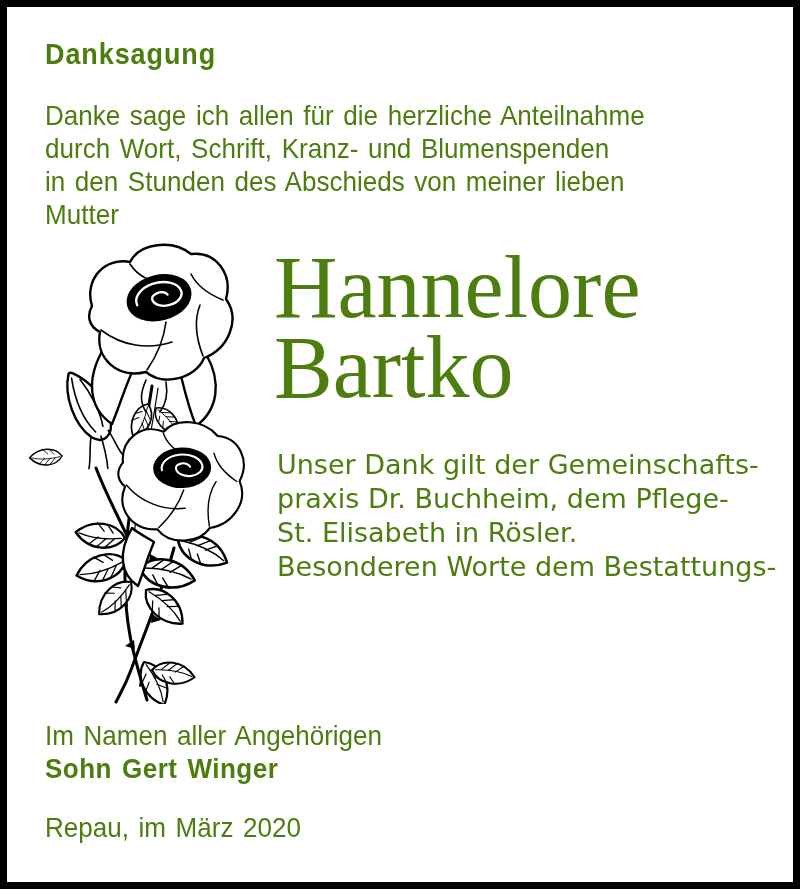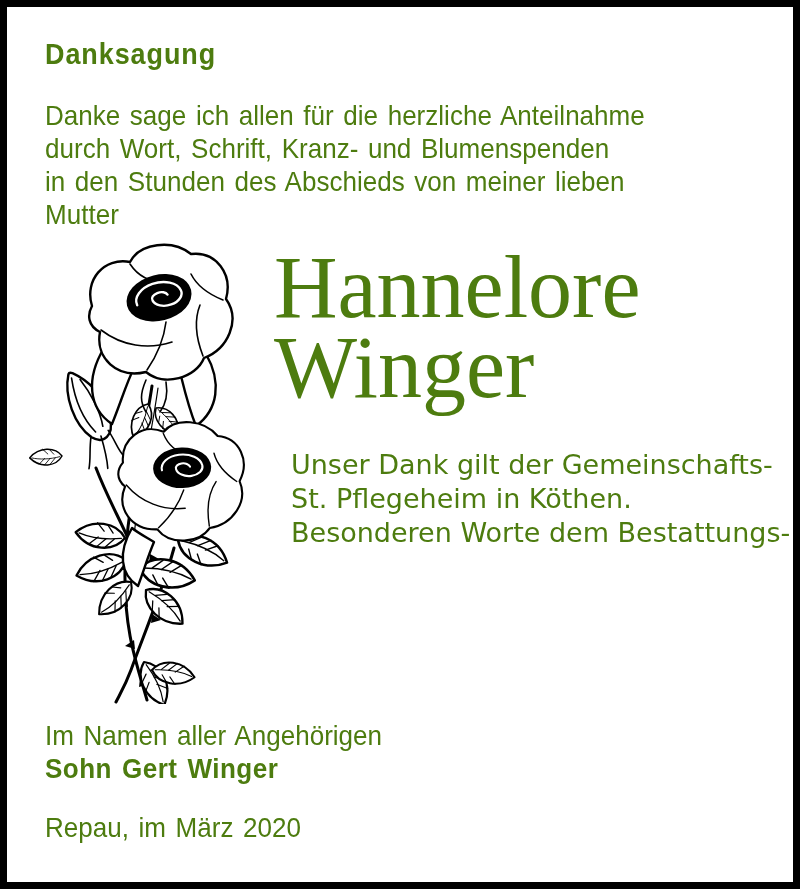--- a/index.html
+++ b/index.html
@@ -7,21 +7,21 @@
   .frame{position:absolute;inset:0;border:7px solid #000;box-sizing:border-box;}
 
   
   .cond{font-family:"Liberation Sans",sans-serif;transform:scaleX(.93);transform-origin:0 0;word-spacing:.09em;}
   .heading{position:absolute;left:45px;top:38px;font-size:29px;font-weight:700;letter-spacing:1px;white-space:nowrap;}
   .intro{position:absolute;left:45px;top:99px;font-size:28px;line-height:33px;}
   .intro .line{white-space:nowrap;}
 
   .name{position:absolute;left:274px;top:248px;font-family:"Liberation Serif",serif;font-size:88px;line-height:80px;white-space:nowrap;}
 
-  .thanks{position:absolute;left:291px;top:448px;font-family:"DejaVu Sans",sans-serif;font-size:27px;line-height:34px;}
+  .thanks{position:absolute;left:277px;top:448px;font-family:"DejaVu Sans",sans-serif;font-size:27px;line-height:34px;}
   .thanks .line{white-space:nowrap;}
 
   .closing{position:absolute;left:45px;top:719px;font-size:28px;line-height:33px;}
   .closing .bold{font-weight:700;letter-spacing:.5px;}
   .place-date{position:absolute;left:45px;top:812px;font-size:28px;white-space:nowrap;}
 
   
   .roses{position:absolute;left:28px;top:242px;width:242px;height:462px;}
   .pf{fill:#fff;stroke:#000;stroke-width:2.4;stroke-linejoin:round;}
   .pl{fill:none;stroke:#000;stroke-width:1.6;stroke-linecap:round;}
@@ -113,26 +113,27 @@
 
     <path class="pl" d="M118,138 C112,152 112,160 118,170"></path>
     <path class="pl" d="M138,140 C140,152 138,162 132,170"></path>
 
     <use href="#rose" transform="translate(132,72)"></use>
     <use href="#rose" transform="translate(152,240) scale(0.88) rotate(12)"></use>
   </svg>
 
   <div class="name">
     <div>Hannelore</div>
-    <div>Winger</div>
+    <div>Bartko</div>
   </div>
 
   <div class="thanks">
     <div class="line">Unser Dank gilt der Gemeinschafts-</div>
-    <div class="line">St. Pflegeheim in Köthen.</div>
+    <div class="line">praxis Dr. Buchheim, dem Pflege-</div>
+    <div class="line">St. Elisabeth in Rösler.</div>
     <div class="line">Besonderen Worte dem Bestattungs-</div>
   </div>
 
   <div class="closing cond">
     <div>Im Namen aller Angehörigen</div>
     <div class="bold">Sohn Gert Winger</div>
   </div>
 
   <div class="place-date cond">Repau, im März 2020</div>
 </div>

